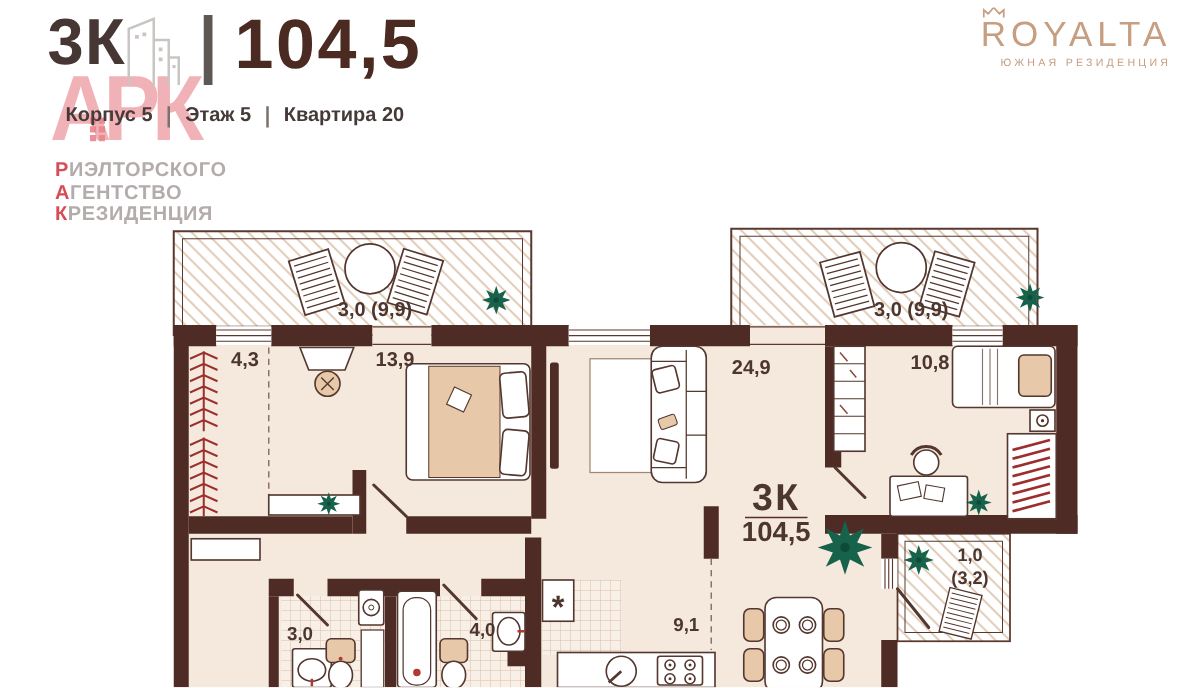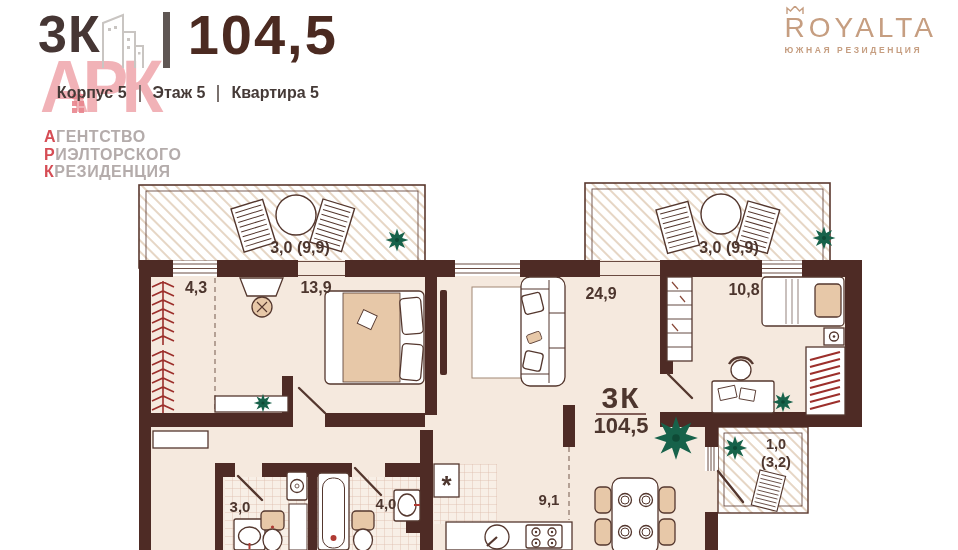--- a/index.html
+++ b/index.html
@@ -17,46 +17,46 @@
   
   .wm{position:absolute;left:40px;top:50px;z-index:1;width:180px;}
   .wm-letters{font-size:74px;font-weight:bold;color:#efa2a8;opacity:.82;letter-spacing:-7px;
               line-height:1;transform:scaleX(.92);transform-origin:left top;}
   .wm-windows{position:absolute;left:32px;top:44px;display:grid;grid-template-columns:5px 5px;grid-gap:2px;opacity:.9;}
   .wm-windows span{width:5px;height:5px;background:#e9868e;}
   .wm-text{margin-top:4px;margin-left:4px;font-size:16px;font-weight:bold;letter-spacing:.5px;
            line-height:17.5px;color:#b4acab;}
   .wm-first{color:#d64d55;}
   
-  .brand{position:absolute;top:14px;right:21px;z-index:3;text-align:left;}
+  .brand{position:absolute;top:14px;right:21px;z-index:3;text-align:right;}
   .brand-name{position:relative;font-size:28px;color:#c69e81;letter-spacing:4px;line-height:1;}
   .crown{position:absolute;left:1px;top:-8px;}
-  .brand-sub{font-size:8.5px;font-weight:bold;color:#c69e81;letter-spacing:2.6px;margin-top:3px;}
+  .brand-sub{font-size:8.5px;font-weight:normal;color:#c69e81;letter-spacing:2.6px;margin-top:3px;}
   
   .plan{position:absolute;inset:0;z-index:2;}
   .plan text{font-family:"Liberation Sans",sans-serif;font-weight:bold;fill:#4d362e;}
 </style>
 </head>
 <body>
 
 <div class="stage">
 
   <div class="wm">
     <div class="wm-letters">АРК</div>
     <div class="wm-windows">
       <span></span>
         <span></span>
         <span></span>
         <span></span>
         <span></span>
         <span></span>
     </div>
     <div class="wm-text">
+      <div><span class="wm-first">Р</span><span>ИЭЛТОРСКОГО</span></div>
       <div><span class="wm-first">А</span><span>ГЕНТСТВО</span></div>
-      <div><span class="wm-first">Р</span><span>ИЭЛТОРСКОГО</span></div>
       <div><span class="wm-first">К</span><span>РЕЗИДЕНЦИЯ</span></div>
     </div>
   </div>
 
   <div class="header">
     <div class="title-row">
       <span class="t-rooms">3К</span>
       <svg class="b-icon" width="56" height="62" viewBox="0 0 56 62">
         <g fill="none" stroke="#c9c5c2" stroke-width="2">
           <path d="M10 58V13L30 5v53"></path>
@@ -72,21 +72,21 @@
         </g>
       </svg>
       <span class="t-divider"></span>
       <span class="t-area">104,5</span>
     </div>
     <div class="sub-row">
       <span>Корпус 5</span>
       <span class="sep"></span>
       <span>Этаж 5</span>
       <span class="sep"></span>
-      <span>Квартира 5</span>
+      <span>Квартира 20</span>
     </div>
   </div>
 
   <div class="brand">
     <div class="brand-name">
       <svg class="crown" width="18" height="9" viewBox="0 0 18 9">
         <path d="M1 8V2l3.5 3L9 0l4.5 5L17 2v6" fill="none" stroke="#c69e81" stroke-width="1.4"></path>
       </svg><span>ROYALTA</span>
     </div>
     <div class="brand-sub">ЮЖНАЯ РЕЗИДЕНЦИЯ</div>

